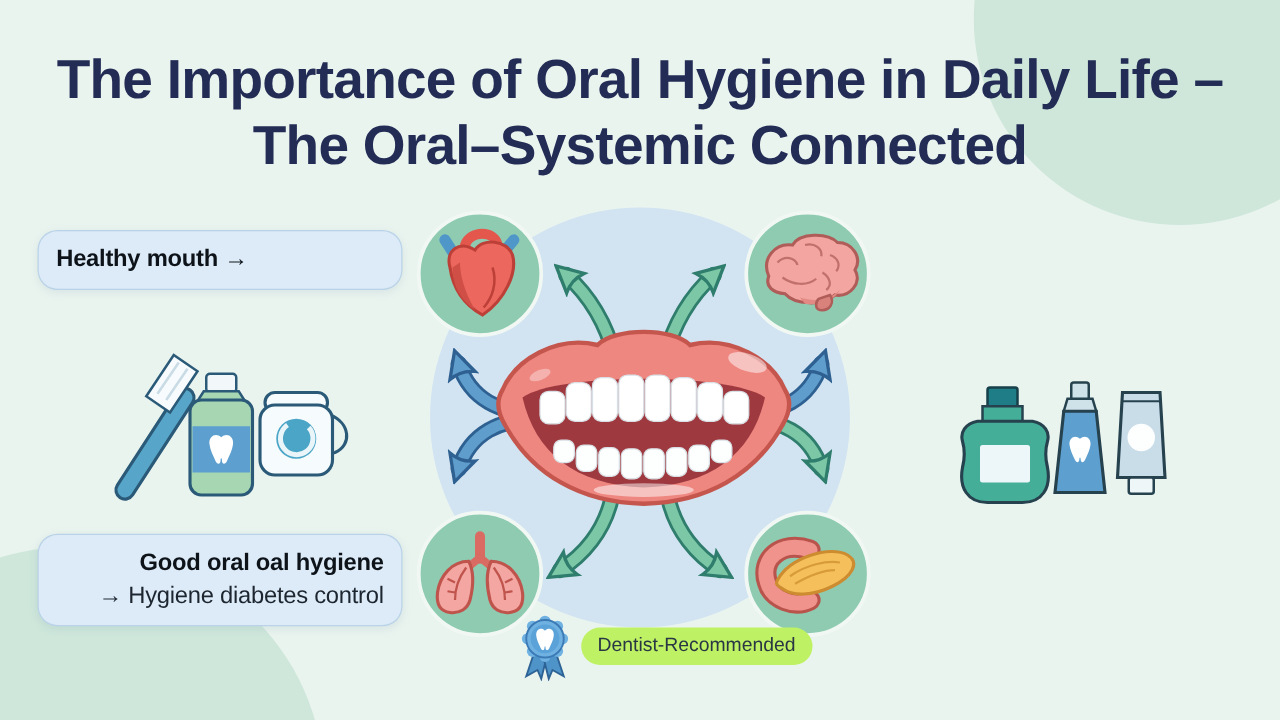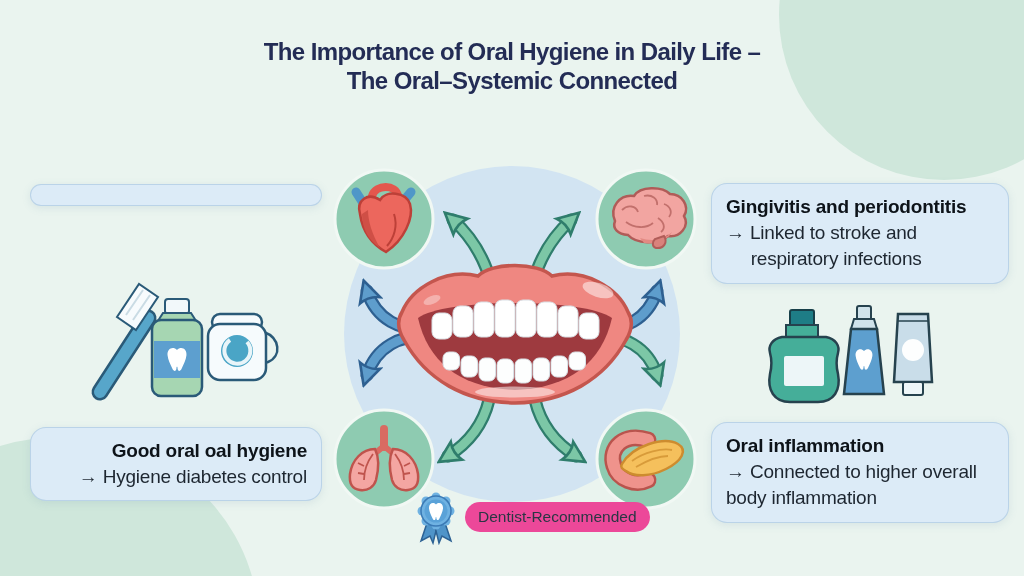--- a/index.html
+++ b/index.html
@@ -5,37 +5,37 @@
   html,body{margin:0;padding:0;}
   .canvas{
     position:relative;width:1024px;height:576px;overflow:hidden;
     background:#eaf4ef;font-family:"Liberation Sans",sans-serif;
   }
   .blob{position:absolute;background:#cfe7db;border-radius:50%;}
   .blob.tr{width:330px;height:330px;right:-85px;top:-150px;}
   .blob.bl{width:410px;height:390px;left:-150px;top:438px;transform:rotate(-18deg);}
   .title{
     position:absolute;top:38px;left:0;right:0;text-align:center;
-    color:#232c55;font-weight:700;font-size:24px;line-height:1.2;letter-spacing:-0.6px;
+    color:#232c55;font-weight:700;font-size:44px;line-height:1.2;letter-spacing:-0.6px;
   }
   .art{position:absolute;left:0;top:0;}
   .card{
     position:absolute;background:#dcebf7;border:1px solid rgba(168,198,224,.65);
     border-radius:16px;padding:10px 14px;font-size:19px;line-height:1.38;color:#1d2630;
     box-shadow:0 2px 8px rgba(100,140,170,.15);letter-spacing:-0.2px;
   }
   .card .hd{font-weight:700;color:#0d1319;white-space:nowrap;}
   .card.tl{left:30px;top:184px;width:262px;}
   .card.tr{left:711px;top:183px;width:268px;}
   .card.bl{left:30px;top:427px;width:262px;text-align:right;}
   .card.br{left:711px;top:422px;width:268px;}
   .card.tr .bd{padding-left:1.3em;text-indent:-1.3em;}
   .badge{position:absolute;left:413px;top:489px;display:flex;align-items:center;gap:6px;}
   .badge .pill{
-    background:#ec4899;border-radius:16px;padding:6px 13px;
+    background:#bef264;border-radius:16px;padding:6px 13px;
     font-size:15.5px;color:#2a3644;white-space:nowrap;
   }
 </style>
 </head>
 <body>
 
 <div class="canvas">
 
   <div class="blob tr"></div>
   <div class="blob bl"></div>
@@ -212,32 +212,25 @@
       </g>
     </g>
   </svg>
 
   <div class="title">
     <div>The Importance of Oral Hygiene in Daily Life –</div>
     <div>The Oral–Systemic Connected</div>
   </div>
 
   <div class="card tl">
-  </div>
-  <div class="card tr">
-    <div class="hd">Gingivitis and periodontitis</div>
-    <div class="bd">→ Linked to stroke and respiratory infections</div>
+    <div class="hd">Healthy mouth →</div>
   </div>
   <div class="card bl">
     <div class="hd">Good oral oal hygiene</div>
     <div class="bd">→ Hygiene diabetes control</div>
-  </div>
-  <div class="card br">
-    <div class="hd">Oral inflammation</div>
-    <div class="bd">→ Connected to higher overall body inflammation</div>
   </div>
 
   <div class="badge">
     <svg width="46" height="56" viewBox="0 0 46 56">
       <polygon points="14,34 8,52 17,47 20,54 24,38" fill="#4f94c9" stroke="#2d6294" stroke-width="1.5"></polygon>
       <polygon points="32,34 38,52 29,47 26,54 22,38" fill="#4f94c9" stroke="#2d6294" stroke-width="1.5"></polygon>
       <g fill="#6fb2e2">
         <circle cx="23" cy="8" r="4.5"></circle>
           <circle cx="33" cy="12" r="4.5"></circle>
           <circle cx="37" cy="22" r="4.5"></circle>

